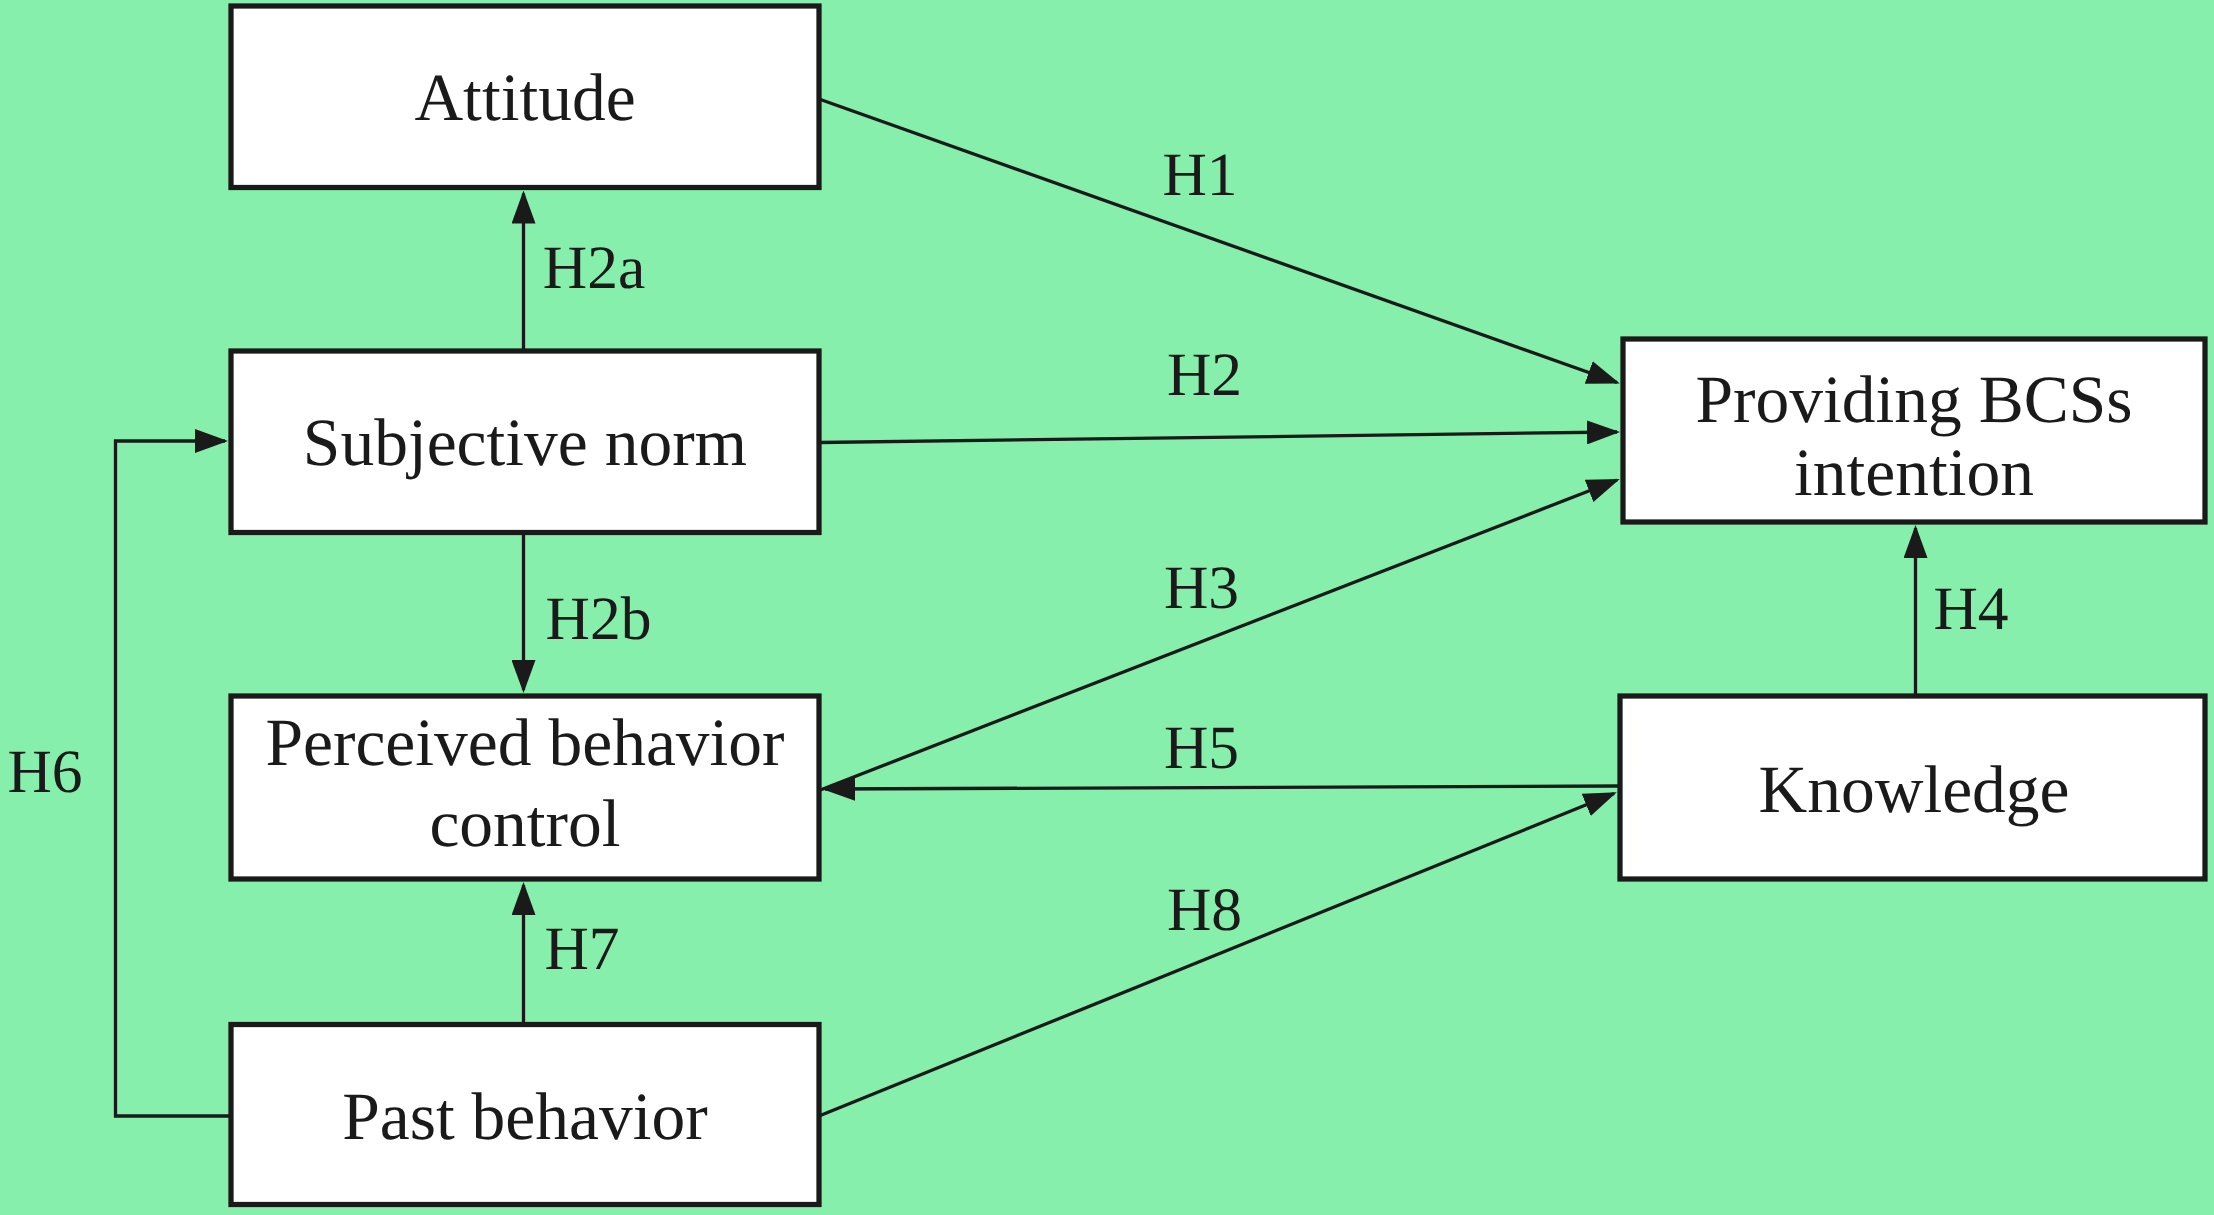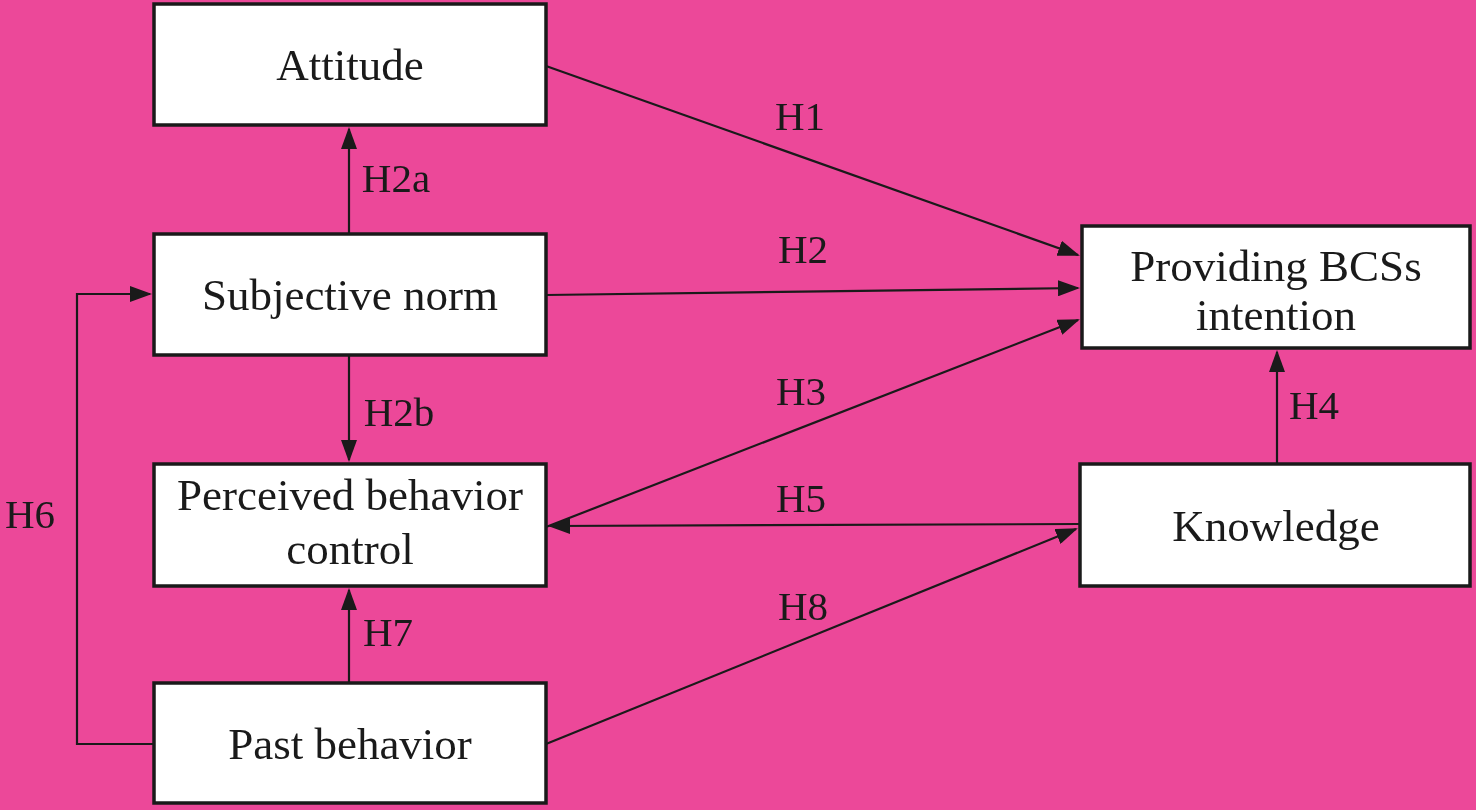--- a/index.html
+++ b/index.html
@@ -4,21 +4,21 @@
 <style>
   html, body {
     margin: 0;
     padding: 0;
     background: #ffffff;
   }
   .stage {
     position: relative;
     width: 1476px;
     height: 810px;
-    background: #ec4899;
+    background: #86efac;
     overflow: hidden;
   }
   svg {
     display: block;
   }
   .node-box {
     fill: #ffffff;
     stroke: #1a1a1a;
     stroke-width: 3.5;
   }

